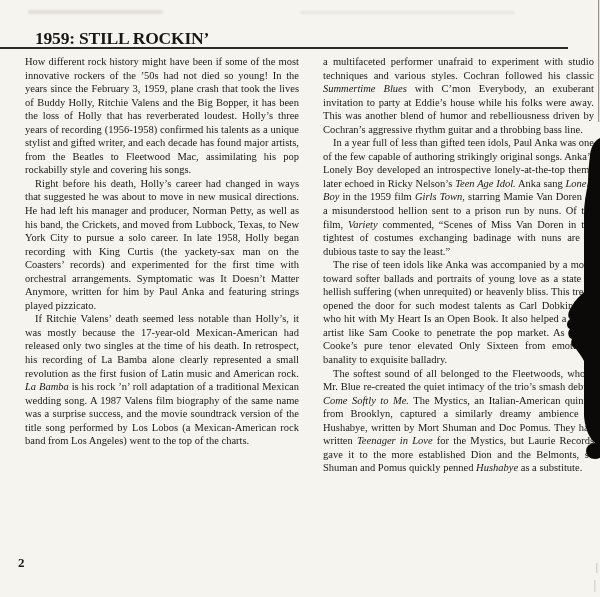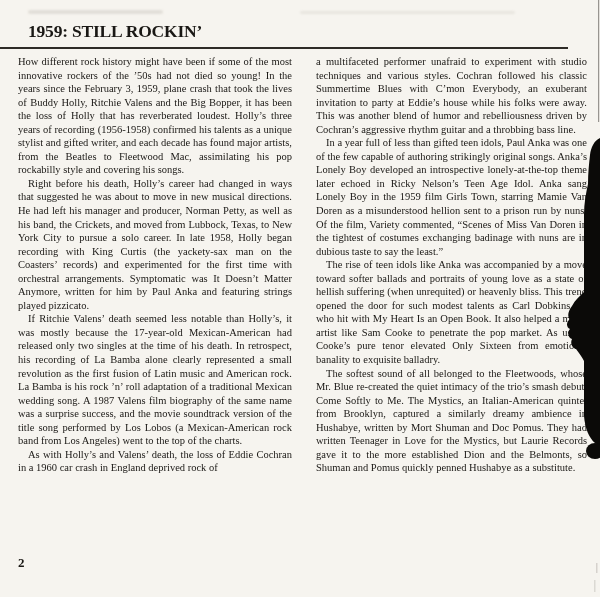--- a/index.html
+++ b/index.html
@@ -13,44 +13,44 @@
     position: relative;
     width: 600px; height: 597px;
     color: #1a1815;
   }
   
   .smudge { position: absolute; border-radius: 3px; filter: blur(1px); }
   .smudge1 { left: 28px; top: 10px; width: 135px; height: 4px; background: #c9c5bd; opacity: .45; }
   .smudge2 { left: 300px; top: 11px; width: 215px; height: 3px; background: #cfcbc3; opacity: .35; }
 
   h1.title {
-    position: absolute; left: 25px; top: 18px; margin: 3px;
+    position: absolute; left: 25px; top: 18px; margin: 10px;
     font-size: 17.5px; font-weight: 700; letter-spacing: -0.2px;
     white-space: nowrap;
   }
   .rule {
     position: absolute; left: 0; top: 47px;
     width: 568px; height: 2px; background: #2e2b27;
   }
 
   .columns {
-    position: absolute; left: 18px; top: 55px;
+    position: absolute; left: 25px; top: 55px;
     width: 569px; display: flex; gap: 24px;
   }
   .col { width: 277px; }
   .col.right { width: 274px; }
   .col p {
     margin: 0;
     font-size: 10.5px; line-height: 13.55px;
     text-align: justify;
     text-indent: 10px;
   }
   .col p.no-indent { text-indent: 0; }
   .run-b { font-weight: 400; }
-  .run-i { }
+  .run-i { font-style: italic; }
 
   .pagenum {
     position: absolute; left: 18px; top: 555px;
     font-size: 13px; font-weight: 700;
   }
 
   svg.bleed {
     position: absolute; right: 0; top: 0;
     width: 45px; height: 597px;
     display: block;
@@ -65,21 +65,20 @@
   <div class="smudge smudge2"></div>
 
   <h1 class="title">1959: STILL ROCKIN’</h1>
   <div class="rule" style="background: rgb(46, 43, 39);"></div>
 
   <section class="columns">
     <div class="col left">
       <p class="no-indent"><span>How different rock history might have been if some of the most innovative rockers of the ’50s had not died so young! In the years since the February 3, 1959, plane crash that took the lives of Buddy Holly, Ritchie Valens and the Big Bopper, it has been the loss of Holly that has reverberated loudest. Holly’s three years of recording (1956-1958) confirmed his talents as a unique stylist and gifted writer, and each decade has found major artists, from the Beatles to Fleetwood Mac, assimilating his pop rockabilly style and covering his songs.</span></p>
       <p><span>Right before his death, Holly’s career had changed in ways that suggested he was about to move in new musical directions. He had left his manager and producer, Norman Petty, as well as his band, the Crickets, and moved from Lubbock, Texas, to New York City to pursue a solo career. In late 1958, Holly began recording with King Curtis (the yackety-sax man on the Coasters’ records) and experimented for the first time with orchestral arrangements. Symptomatic was </span><span class="run-b">It Doesn’t Matter Anymore,</span><span> written for him by Paul Anka and featuring strings played pizzicato.</span></p>
       <p><span>If Ritchie Valens’ death seemed less notable than Holly’s, it was mostly because the 17-year-old Mexican-American had released only two singles at the time of his death. In retrospect, his recording of </span><span class="run-b">La Bamba</span><span> alone clearly represented a small revolution as the first fusion of Latin music and American rock. </span><span class="run-i">La Bamba</span><span> is his rock ’n’ roll adaptation of a traditional Mexican wedding song. A 1987 Valens film biography of the same name was a surprise success, and the movie soundtrack version of the title song performed by Los Lobos (a Mexican-American rock band from Los Angeles) went to the top of the charts.</span></p>
-      <p><span>As with Holly’s and Valens’ death, the loss of Eddie Cochran in a 1960 car crash in England deprived rock of</span></p>
     </div>
     <div class="col right">
       <p class="no-indent"><span>a multifaceted performer unafraid to experiment with studio techniques and various styles. Cochran followed his classic </span><span class="run-i">Summertime Blues</span><span> with </span><span class="run-b">C’mon Everybody,</span><span> an exuberant invitation to party at Eddie’s house while his folks were away. This was another blend of humor and rebelliousness driven by Cochran’s aggressive rhythm guitar and a throbbing bass line.</span></p>
       <p><span>In a year full of less than gifted teen idols, Paul Anka was one of the few capable of authoring strikingly original songs. Anka’s </span><span class="run-b">Lonely Boy</span><span> developed an introspective lonely-at-the-top theme later echoed in Ricky Nelson’s </span><span class="run-i">Teen Age Idol.</span><span> Anka sang </span><span class="run-i">Lonely Boy</span><span> in the 1959 film </span><span class="run-i">Girls Town,</span><span> starring Mamie Van Doren as a misunderstood hellion sent to a prison run by nuns. Of the film, </span><span class="run-i">Variety</span><span> commented, “Scenes of Miss Van Doren in the tightest of costumes exchanging badinage with nuns are in dubious taste to say the least.”</span></p>
       <p><span>The rise of teen idols like Anka was accompanied by a move toward softer ballads and portraits of young love as a state of hellish suffering (when unrequited) or heavenly bliss. This trend opened the door for such modest talents as Carl Dobkins Jr., who hit with </span><span class="run-b">My Heart Is an Open Book.</span><span> It also helped a major artist like Sam Cooke to penetrate the pop market. As usual, Cooke’s pure tenor elevated </span><span class="run-b">Only Sixteen</span><span> from emotional banality to exquisite balladry.</span></p>
       <p><span>The softest sound of all belonged to the Fleetwoods, whose </span><span class="run-b">Mr. Blue</span><span> re-created the quiet intimacy of the trio’s smash debut, </span><span class="run-i">Come Softly to Me.</span><span> The Mystics, an Italian-American quintet from Brooklyn, captured a similarly dreamy ambience in </span><span class="run-b">Hushabye,</span><span> written by Mort Shuman and Doc Pomus. They had written </span><span class="run-i">Teenager in Love</span><span> for the Mystics, but Laurie Records gave it to the more established Dion and the Belmonts, so Shuman and Pomus quickly penned </span><span class="run-i">Hushabye</span><span> as a substitute.</span></p>
     </div>
   </section>
 
   <div class="pagenum">2</div>

